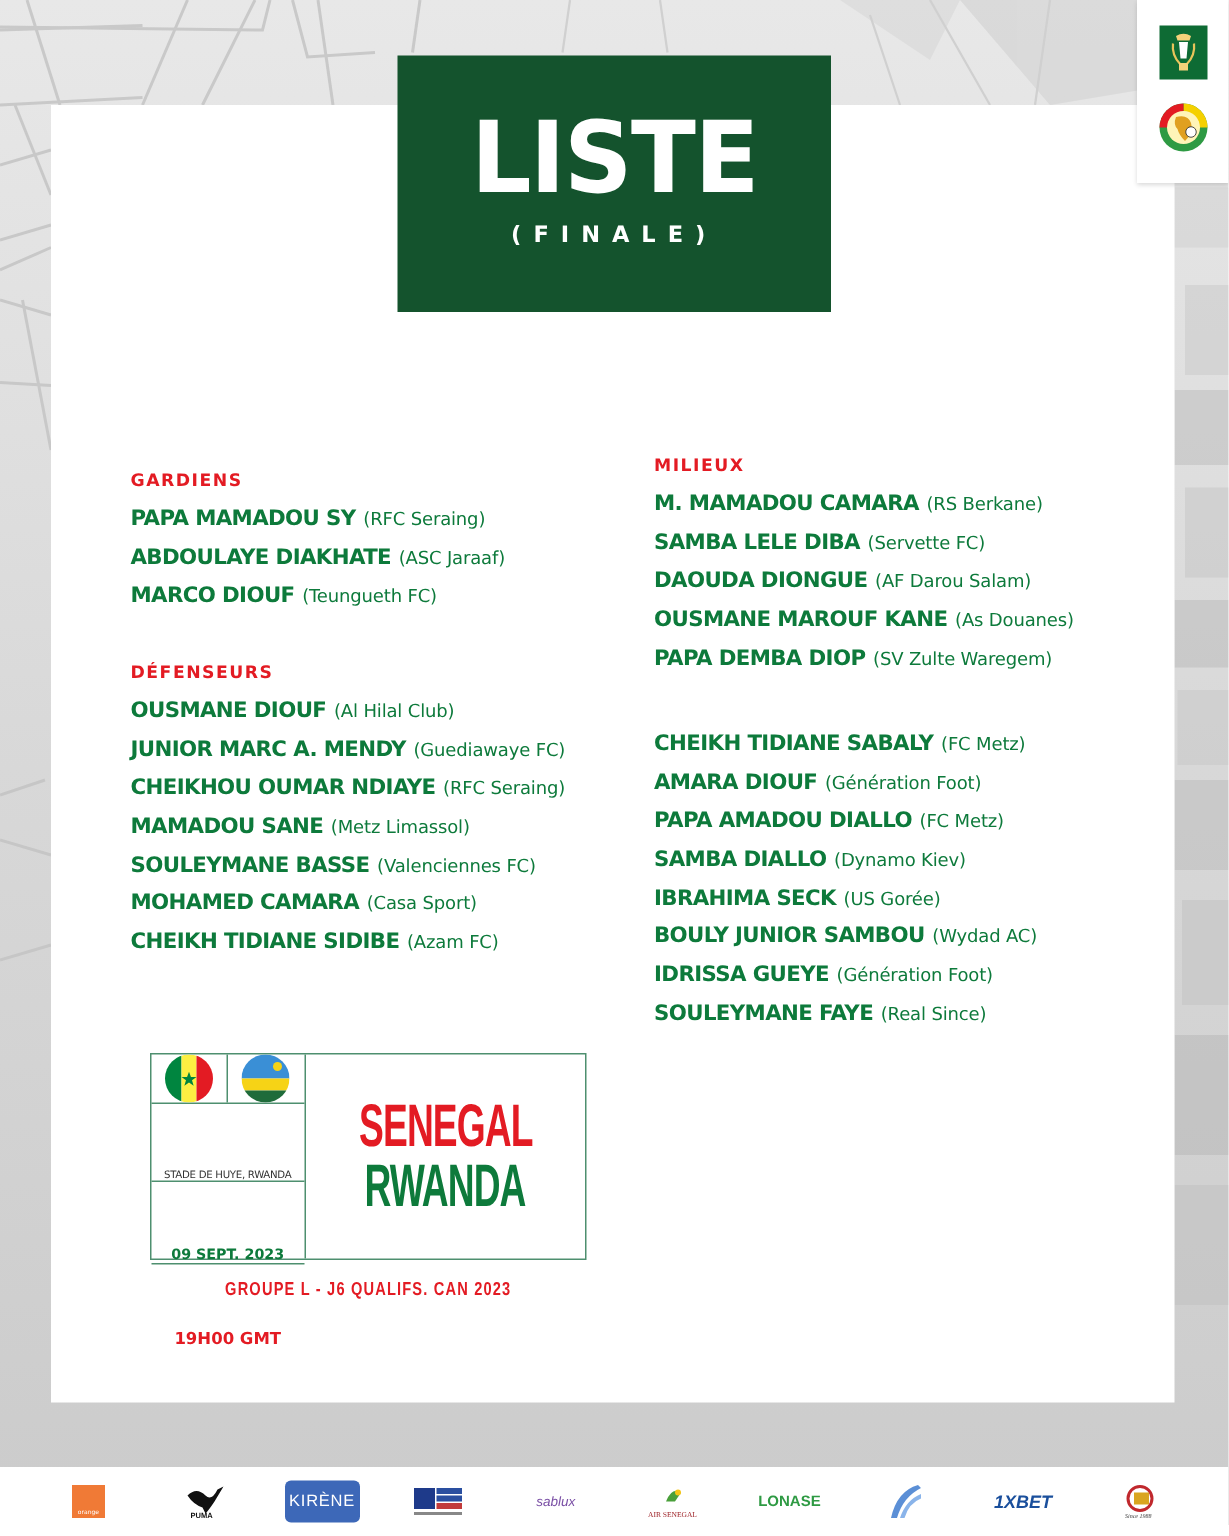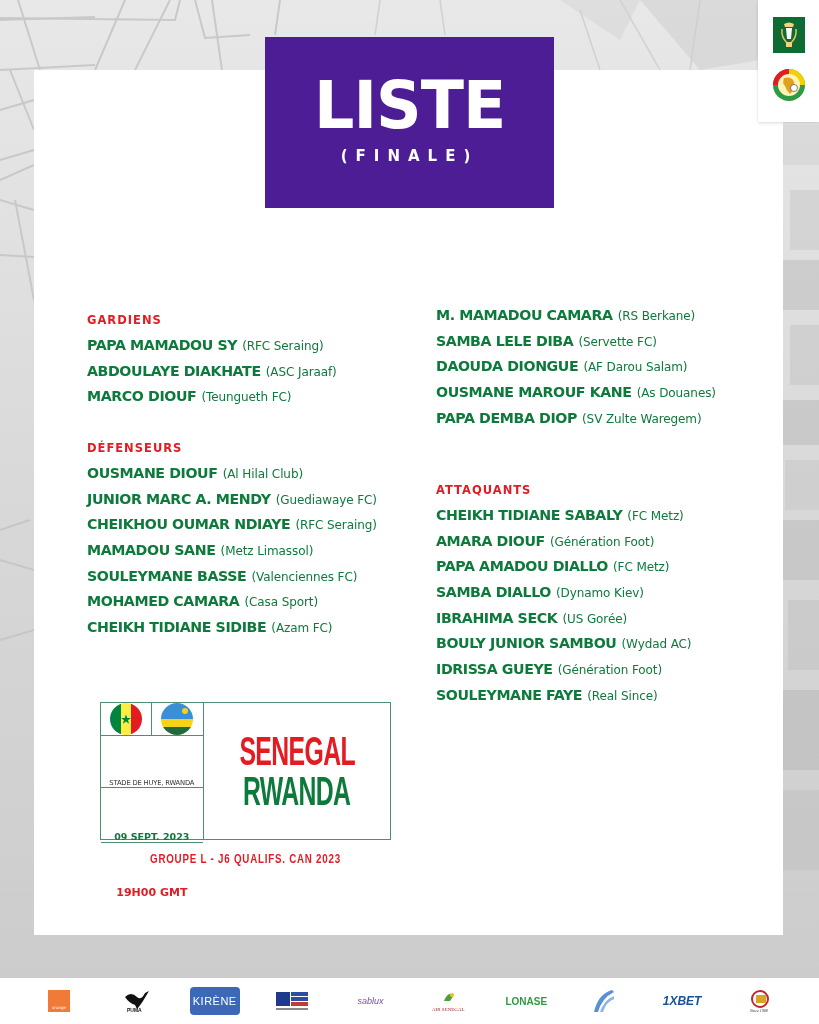--- a/index.html
+++ b/index.html
@@ -9,21 +9,21 @@
     font-family: "DejaVu Sans", sans-serif;
     background: linear-gradient(180deg, #e8e8e8 0%, #d8d8d8 50%, #cbcbcb 100%);
   }
   .bg-pattern { position: absolute; inset: 0; width: 819px; height: 1024px; }
   .card {
     position: absolute; left: 34px; top: 70px; width: 749px; height: 865px;
     background: #ffffff;
   }
   .title-box {
     position: absolute; left: 265px; top: 37px; width: 289px; height: 171px;
-    background: #4c1d95;
+    background: #14532d;
     display: flex; flex-direction: column; align-items: center;
   }
   .title-main {
     margin-top: 34px;
     color: #ffffff; font-family: "DejaVu Sans", sans-serif; font-weight: 900;
     font-size: 66px; line-height: 70px; letter-spacing: -1px;
     transform: scaleX(0.96);
   }
   .title-sub {
     margin-top: 6px;
@@ -184,29 +184,29 @@
   <div class="player"><span class="player-name">OUSMANE DIOUF</span> <span class="player-club">(Al Hilal Club)</span></div>
   <div class="player"><span class="player-name">JUNIOR MARC A. MENDY</span> <span class="player-club">(Guediawaye FC)</span></div>
   <div class="player"><span class="player-name">CHEIKHOU OUMAR NDIAYE</span> <span class="player-club">(RFC Seraing)</span></div>
   <div class="player"><span class="player-name">MAMADOU SANE</span> <span class="player-club">(Metz Limassol)</span></div>
   <div class="player"><span class="player-name">SOULEYMANE BASSE</span> <span class="player-club"> (Valenciennes FC)</span></div>
   <div class="player"><span class="player-name">MOHAMED CAMARA</span> <span class="player-club">(Casa Sport)</span></div>
   <div class="player"><span class="player-name">CHEIKH TIDIANE SIDIBE</span> <span class="player-club">(Azam FC)</span></div>
 </div>
 
 <div class="section" style="left:436px; top:302px;">
+  <div class="section-title">MILIEUX</div>
   <div class="player"><span class="player-name">M. MAMADOU CAMARA</span> <span class="player-club">(RS Berkane)</span></div>
   <div class="player"><span class="player-name">SAMBA LELE DIBA</span> <span class="player-club">(Servette FC)</span></div>
   <div class="player"><span class="player-name">DAOUDA DIONGUE</span> <span class="player-club">(AF Darou Salam)</span></div>
   <div class="player"><span class="player-name">OUSMANE MAROUF KANE</span> <span class="player-club">(As Douanes)</span></div>
   <div class="player"><span class="player-name">PAPA DEMBA DIOP</span> <span class="player-club">(SV Zulte Waregem)</span></div>
 </div>
 
 <div class="section" style="left:436px; top:482px;">
-  <div class="section-title">ATTAQUANTS</div>
   <div class="player"><span class="player-name">CHEIKH TIDIANE SABALY</span> <span class="player-club">(FC Metz)</span></div>
   <div class="player"><span class="player-name">AMARA DIOUF</span> <span class="player-club">(Génération Foot)</span></div>
   <div class="player"><span class="player-name">PAPA AMADOU DIALLO</span> <span class="player-club">(FC Metz)</span></div>
   <div class="player"><span class="player-name">SAMBA DIALLO</span> <span class="player-club">(Dynamo Kiev)</span></div>
   <div class="player"><span class="player-name">IBRAHIMA SECK</span> <span class="player-club">(US Gorée)</span></div>
   <div class="player"><span class="player-name">BOULY JUNIOR SAMBOU</span> <span class="player-club">(Wydad AC)</span></div>
   <div class="player"><span class="player-name">IDRISSA GUEYE</span> <span class="player-club">(Génération Foot)</span></div>
   <div class="player"><span class="player-name">SOULEYMANE FAYE</span> <span class="player-club">(Real Since)</span></div>
 </div>
 

